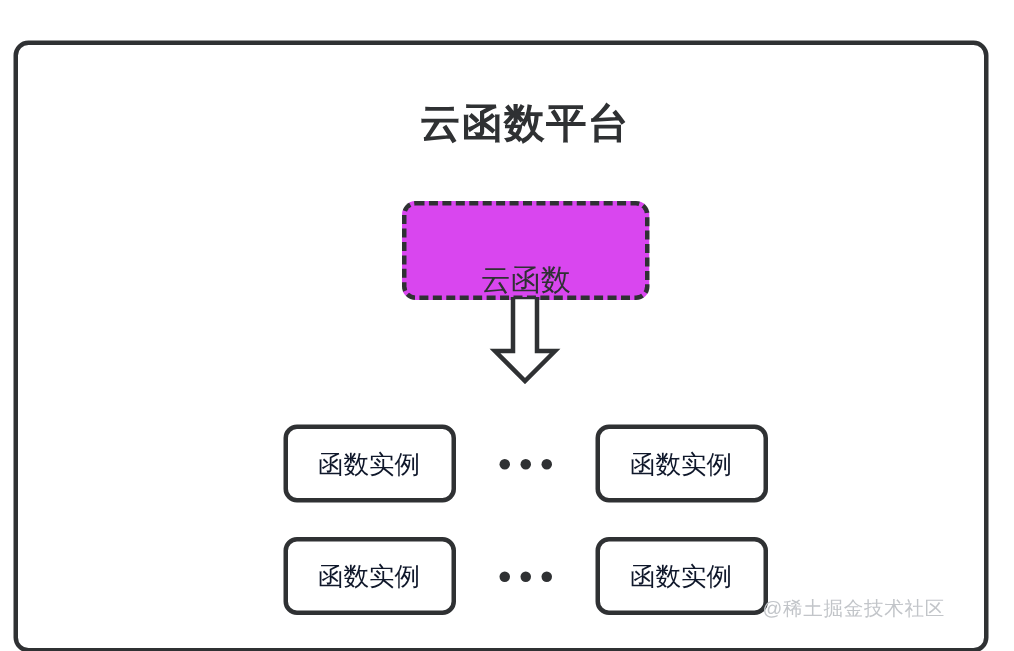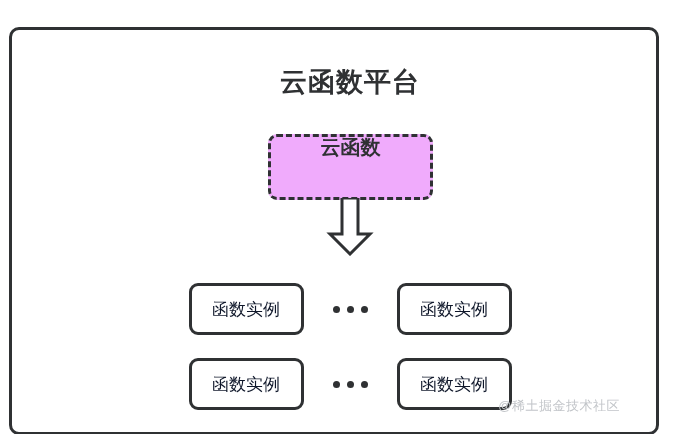--- a/index.html
+++ b/index.html
@@ -54,25 +54,24 @@
   
   .function-node {
     position: absolute;
     left: 256px;
     top: 104px;
     width: 165px;
     height: 66px;
     box-sizing: border-box;
     border: 3px dashed #2f3133;
     border-radius: 9px;
-    background: #f0abfc;
+    background: #d946ef;
     display: flex;
-    align-items: flex-start;
+    align-items: flex-end;
     justify-content: center;
-    font-weight: bold;
   }
   .function-node-label {
     font-size: 20px;
     color: #2f3133;
     line-height: 1;
     white-space: nowrap;
   }
 
   
   .flow-arrow {
@@ -125,21 +124,21 @@
   .ellipsis-dot {
     width: 7px;
     height: 7px;
     border-radius: 50%;
     background: #2f3133;
   }
 
   
   .watermark {
     position: absolute;
-    right: 36px;
+    right: 26px;
     bottom: 17px;
     font-size: 13px;
     color: #c2c5c9;
     letter-spacing: 0.5px;
     white-space: nowrap;
   }
 </style>
 </head>
 <body>
 

